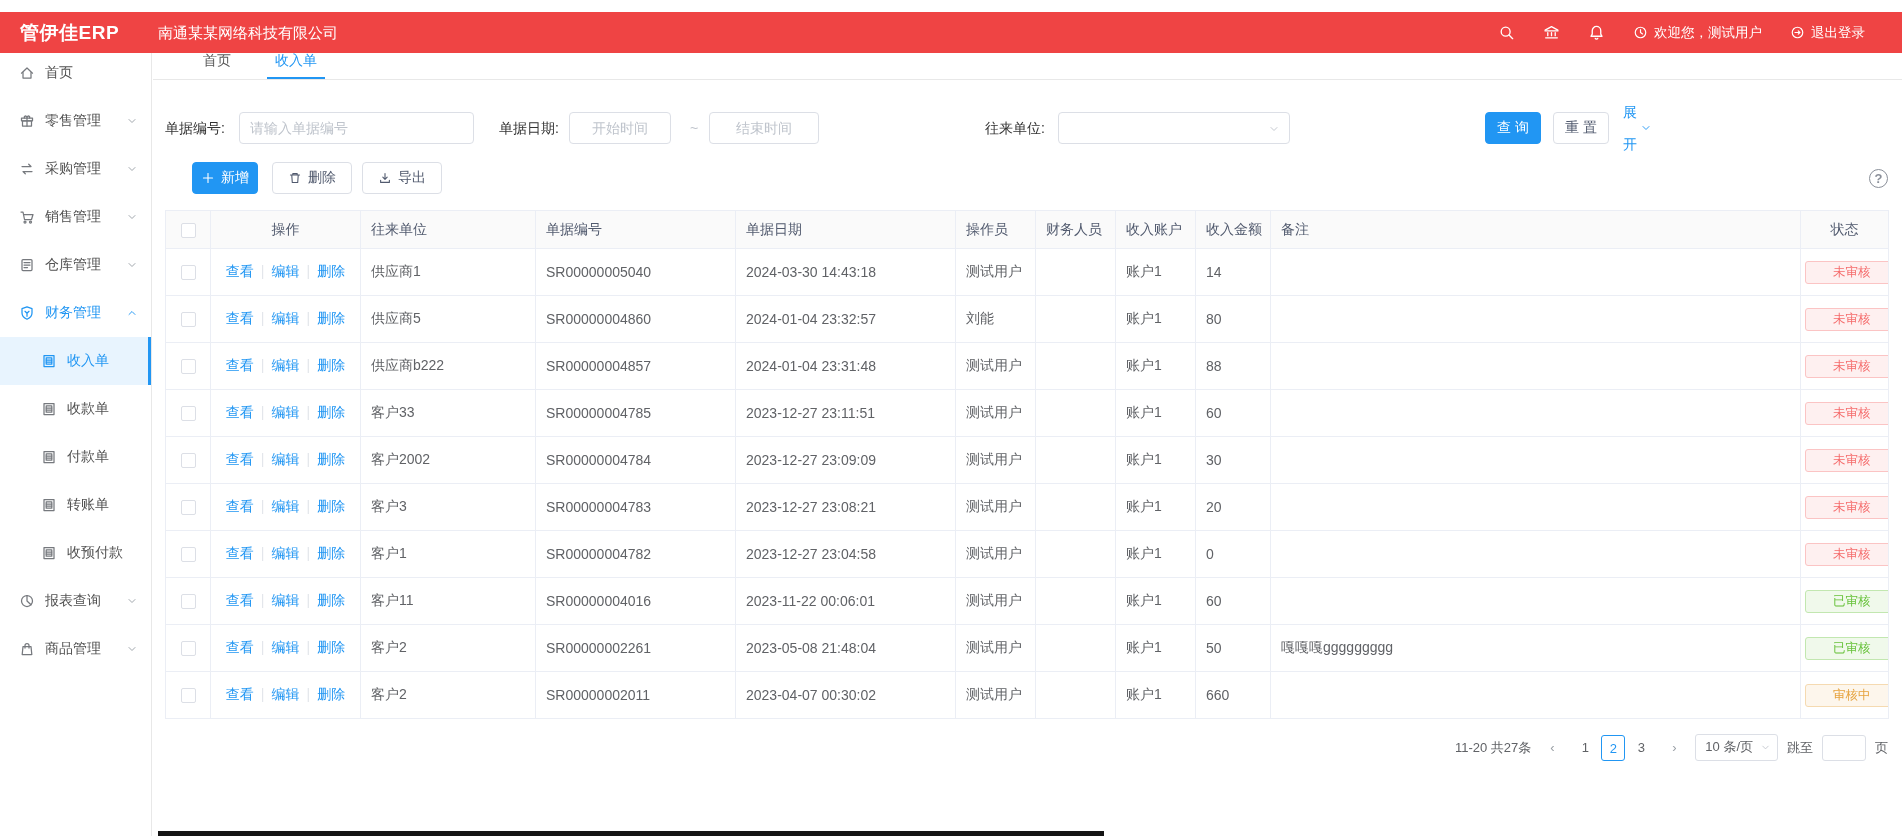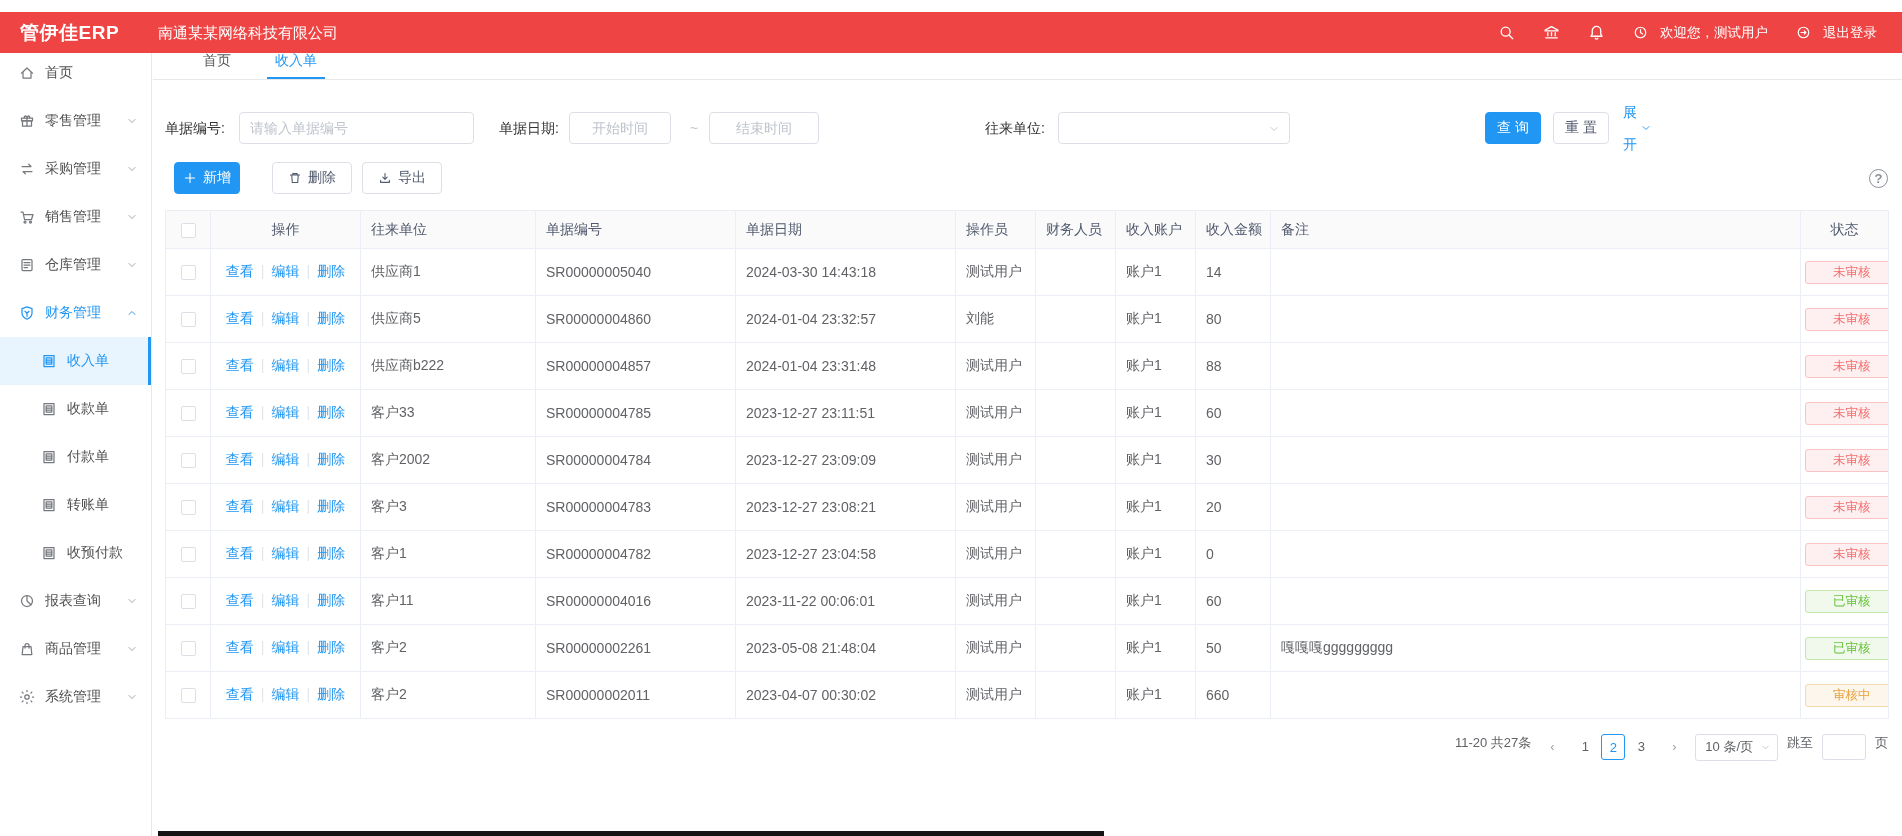--- a/index.html
+++ b/index.html
@@ -10,21 +10,21 @@
   
   .app-header { position:absolute; top:0; left:0; width:1902px; height:41px;
     background:#ef4444; color:#fff; z-index:20;margin-top:12px; }
   .brand { position:absolute; left:20px; top:0; height:41px; line-height:41px;
     font-size:19px; font-weight:700; letter-spacing:.5px; }
   .company { position:absolute; left:158px; top:0; height:41px; line-height:41px; font-size:15px; }
   .header-right { position:absolute; left:1498px; top:0; height:41px;
     display:flex; align-items:center; gap:28px; font-size:13.5px; }
   .hicon { display:inline-flex; width:17px; height:17px; color:#fff; cursor:pointer; }
   .hicon svg { width:17px; height:17px; }
-  .hgroup { display:inline-flex; align-items:center; gap:12px; cursor:pointer; white-space:nowrap; }
+  .hgroup { display:inline-flex; align-items:center; gap:6px; cursor:pointer; white-space:nowrap; }
   .hgroup .hicon { width:15px; height:15px; }
   .hgroup .hicon svg { width:15px; height:15px; }
 
   
   .sidebar { position:absolute; top:41px; left:0; width:152px; height:795px;
     background:#fff; border-right:1px solid #e8e8e8; padding-top:8px; z-index:10; }
   .side-item { position:relative; height:48px; display:flex; align-items:center;
     padding-left:19px; gap:10px; font-size:14px; color:#515151; cursor:pointer; white-space:nowrap; }
   .side-item .icon { display:inline-flex; width:16px; height:16px; color:#76797e; }
   .side-item .icon svg { width:16px; height:16px; }
@@ -89,21 +89,21 @@
   .op-link { color:#2196f3; cursor:pointer; }
   .op-sep { color:#e3e6eb; margin:0 7px; }
   .badge { display:inline-block; padding:3px 27px; font-size:12.5px; line-height:15px;
     border-radius:3px; border:1px solid; }
   .badge.red    { color:#f56c6c; background:#fef0f0; border-color:#fbc4c4; }
   .badge.green  { color:#67c23a; background:#f0f9eb; border-color:#c2e7b0; }
   .badge.orange { color:#e6a23c; background:#fdf6ec; border-color:#f5dab1; }
 
   
   .pagination { position:absolute; top:693px; left:12px; width:1723px; display:flex;
-    justify-content:flex-end; gap:9px; font-size:13px; color:#606266; }
+    justify-content:flex-end; align-items:center; gap:9px; font-size:13px; color:#606266; }
   .pg-arrow { width:24px; height:26px; line-height:26px; text-align:center; color:#9aa0a6; cursor:pointer; }
   .pg-num { min-width:24px; height:26px; line-height:26px; text-align:center; cursor:pointer; padding:0 3px; }
   .pg-num.active { border:1px solid #2196f3; color:#2196f3; border-radius:3px; }
   .pg-size { position:relative; height:27px; line-height:24px; border:1px solid #dcdfe6;
     border-radius:3px; padding:0 24px 0 9px; cursor:pointer; color:#606266; }
   .pg-size .chev { position:absolute; right:6px; top:7px; width:11px; height:11px; color:#c0c4cc; display:inline-flex; }
   .pg-jump-input { width:44px; height:26px; border:1px solid #dcdfe6; border-radius:3px; outline:none; padding:0 6px; }
 
   .bottom-strip { position:absolute; left:158px; bottom:0; width:946px; height:5px;
     background:#141414; z-index:30; }
@@ -315,34 +315,20 @@
         </span>
       </div>
       <div class="side-item">
         <span class="icon">
           <svg viewBox="0 0 16 16" fill="none" stroke="currentColor" stroke-width="1.25" stroke-linecap="round" stroke-linejoin="round">
             <path d="M4 5.5h8l.8 8H3.2z"></path>
             <path d="M6 7V4.5a2 2 0 0 1 4 0V7"></path>
           </svg>
         </span>
         <span>商品管理</span>
-        <span class="chev">
-          <svg viewBox="0 0 16 16" fill="none" stroke="currentColor" stroke-width="1.25" stroke-linecap="round" stroke-linejoin="round">
-            <polyline points="4 6 8 10 12 6"></polyline>
-          </svg>
-        </span>
-      </div>
-      <div class="side-item">
-        <span class="icon">
-          <svg viewBox="0 0 16 16" fill="none" stroke="currentColor" stroke-width="1.25" stroke-linecap="round" stroke-linejoin="round">
-            <circle cx="8" cy="8" r="2.2"></circle>
-            <path d="M8 2.6V1.4M8 14.6v-1.2M3.2 3.2l.9.9M11.9 11.9l.9.9M1.4 8h1.2M13.4 8h1.2M3.2 12.8l.9-.9M11.9 4.1l.9-.9"></path>
-          </svg>
-        </span>
-        <span>系统管理</span>
         <span class="chev">
           <svg viewBox="0 0 16 16" fill="none" stroke="currentColor" stroke-width="1.25" stroke-linecap="round" stroke-linejoin="round">
             <polyline points="4 6 8 10 12 6"></polyline>
           </svg>
         </span>
       </div>
     </div>
 
   <div class="main">
 
@@ -372,21 +358,21 @@
         <span>展开</span>
         <span class="chev">
             <svg viewBox="0 0 16 16" fill="none" stroke="currentColor" stroke-width="1.25" stroke-linecap="round" stroke-linejoin="round">
               <polyline points="4 6 8 10 12 6"></polyline>
             </svg>
           </span>
       </span>
     </div>
 
     <div class="toolbar-row">
-      <button class="btn primary" style="left:21px; width:66px">
+      <button class="btn primary" style="left:39px; width:66px">
         <span class="bicon">
             <svg viewBox="0 0 16 16" fill="none" stroke="currentColor" stroke-width="1.25" stroke-linecap="round" stroke-linejoin="round">
               <line x1="8" y1="2.8" x2="8" y2="13.2"></line>
               <line x1="2.8" y1="8" x2="13.2" y2="8"></line>
             </svg>
           </span>
         <span>新增</span>
       </button>
       <button class="btn" style="left:119px; width:80px">
         <span class="bicon">

